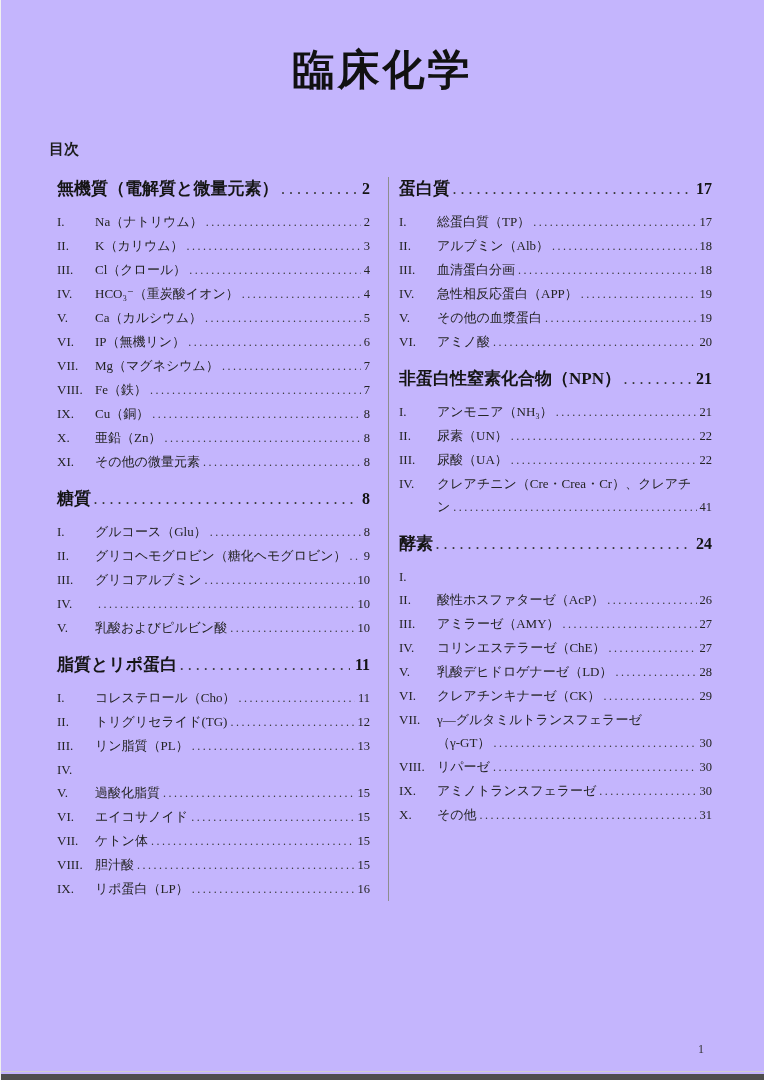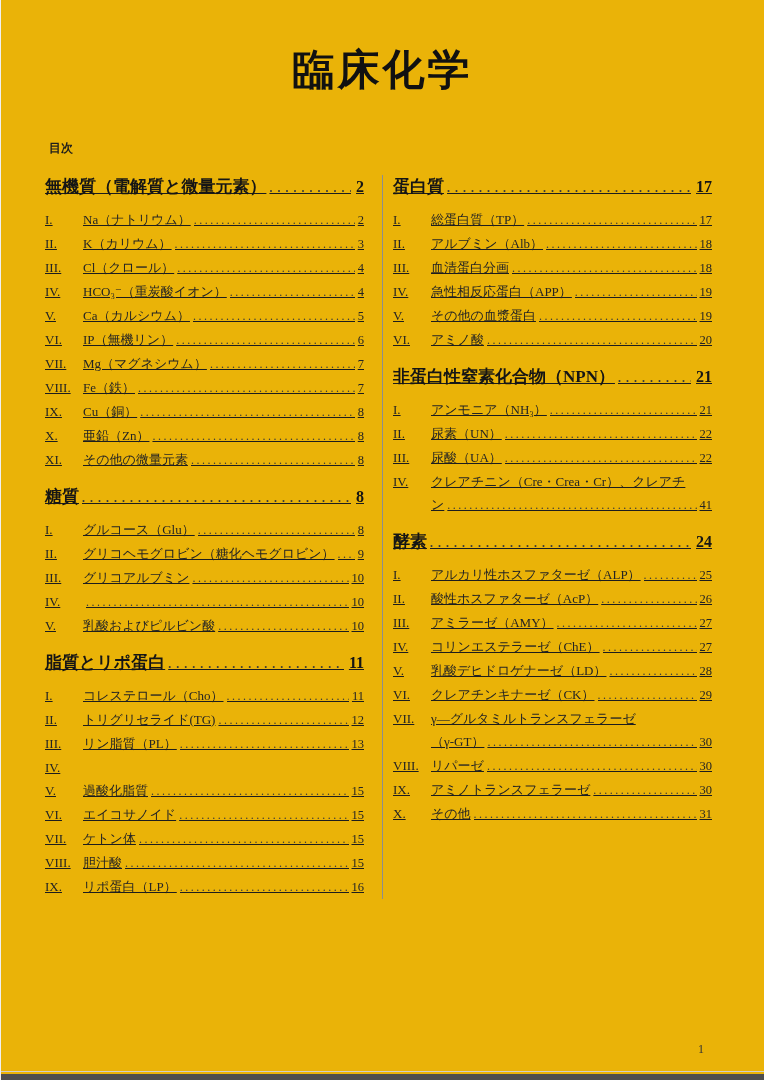--- a/index.html
+++ b/index.html
@@ -7,42 +7,41 @@
     width: 764px; height: 1080px;
     background: #ffffff;
     font-family: "Liberation Serif", "DejaVu Serif", serif;
     color: #1d1d1d;
   }
   .page {
     position: relative;
     width: 764px; height: 1080px;
     overflow: hidden;
     box-sizing: border-box;
-    background: #eab308;
+    background: #c4b5fd;
     border-left: 1px solid #f0f0f0;
   }
   .doc-title {
     margin: 0;
     padding-top: 42px;
     text-align: center;
     font-size: 42px;
     font-weight: 600;
     letter-spacing: 3px;
     color: #111;
   }
   .toc-heading {
     margin: 42px 0 0 48px;
-    font-size: 12px;
+    font-size: 15px;
     font-weight: 600;
   }
   .columns {
     display: flex;
     align-items: stretch;
-    margin: 18px 52px 0 44px;
-    text-decoration: underline;
+    margin: 18px 52px 0 56px;
   }
   .col { flex: 1 1 0; min-width: 0; }
   .col-left  { padding-right: 18px; }
   .col-right { padding-left: 10px; }
   .divider { width: 1px; background: #8d8d8d; }
 
   .toc-section { margin-top: 13px; }
   .toc-section:first-child { margin-top: 0; }
 
   .row { display: flex; align-items: baseline; }
@@ -505,27 +504,20 @@
         </div>
         <div class="toc-section">
           <div class="sec-head row">
             <span class="sec-title">酵素</span>
             <span class="dots sec-dots"></span>
             <span class="sec-page">24</span>
           </div>
           <div class="items">
             <div class="item">
               <span class="num">I.</span>
-              <div class="item-body">
-                <div class="line row">
-                  <span class="label">アルカリ性ホスファターゼ（ALP）</span>
-                  <span class="dots item-dots"></span>
-                  <span class="pg">25</span>
-                </div>
-              </div>
             </div>
             <div class="item">
               <span class="num">II.</span>
               <div class="item-body">
                 <div class="line row">
                   <span class="label">酸性ホスファターゼ（AcP）</span>
                   <span class="dots item-dots"></span>
                   <span class="pg">26</span>
                 </div>
               </div>

